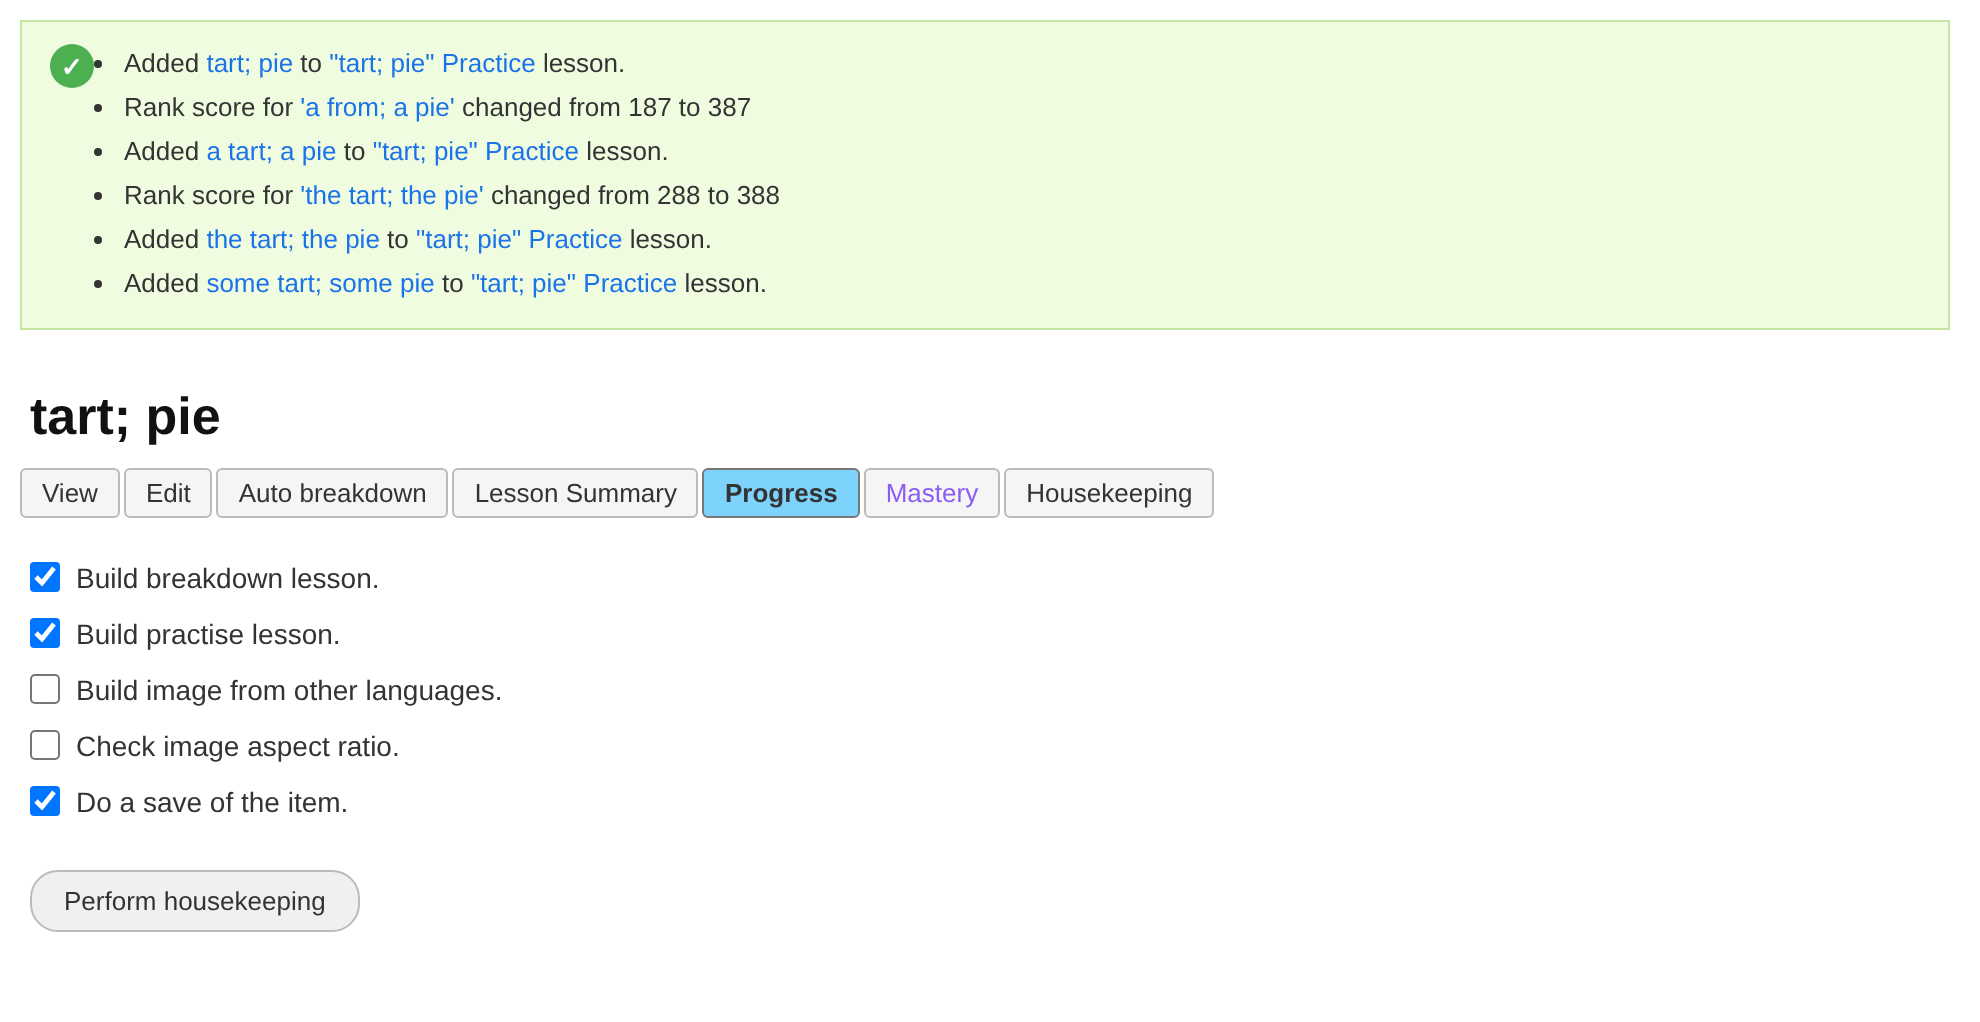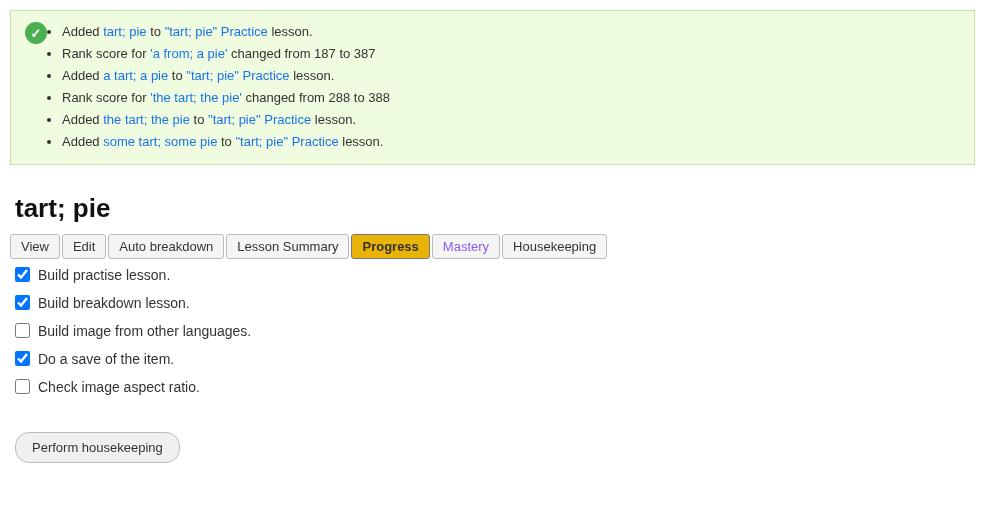--- a/index.html
+++ b/index.html
@@ -62,39 +62,39 @@
       font-weight: bold;
       color: #111;
       padding: 18px 15px 10px 15px;
     }
 
     .tabs-bar {
       display: flex;
       flex-wrap: wrap;
       gap: 2px;
       padding: 0 10px 0 10px;
-      margin-bottom: 2px;
+      margin-bottom: 16px;
     }
 
     .tab-btn {
       padding: 4px 10px;
       border: 1px solid #bbb;
       background: #f5f5f5;
       cursor: pointer;
       font-size: 13px;
       color: #333;
       border-radius: 3px;
     }
 
     .tab-btn.red-text {
       color: #8b5cf6;
     }
 
     .tab-btn.progress-active {
-      background: #eab308;
+      background: #7dd3fc;
       font-weight: bold;
       border-color: #777;
     }
 
     .content-area {
       padding: 0 15px 15px 15px;
     }
 
     .checklist {
       list-style: none;
@@ -119,21 +119,20 @@
     }
 
     .perform-btn {
       padding: 7px 16px;
       background: #f0f0f0;
       border: 1px solid #bbb;
       border-radius: 14px;
       font-size: 13px;
       color: #333;
       cursor: pointer;
-      margin-top: 11px;
     }
   </style>
 </head>
 <body>
 
 <div class="success-banner">
   <div class="success-icon"></div>
   <ul class="success-list">
     <li>Added <a class="link" href="#">tart; pie</a> to <a class="link" href="#">"tart; pie"</a> <a class="link" href="#">Practice</a> lesson.</li>
     <li>Rank score for <a class="link" href="#">'a from; a pie'</a> changed from 187 to 387</li>
@@ -153,34 +152,34 @@
   <button class="tab-btn">Lesson Summary</button>
   <button class="tab-btn progress-active">Progress</button>
   <button class="tab-btn red-text">Mastery</button>
   <button class="tab-btn">Housekeeping</button>
 </div>
 
 <div class="content-area">
   <ul class="checklist">
     <li>
       <input type="checkbox" checked="" style="">
-      <span>Build practise lesson.</span>
+      <span>Build breakdown lesson.</span>
     </li>
     <li>
       <input type="checkbox" checked="" style="">
-      <span>Build breakdown lesson.</span>
+      <span>Build practise lesson.</span>
     </li>
     <li>
       <input type="checkbox" style="">
       <span>Build image from other languages.</span>
     </li>
     <li>
+      <input type="checkbox" style="">
+      <span>Check image aspect ratio.</span>
+    </li>
+    <li>
       <input type="checkbox" checked="" style="">
       <span>Do a save of the item.</span>
-    </li>
-    <li>
-      <input type="checkbox" style="">
-      <span>Check image aspect ratio.</span>
     </li>
   </ul>
 
   <button class="perform-btn">Perform housekeeping</button>
 </div>
 
 </body></html>

